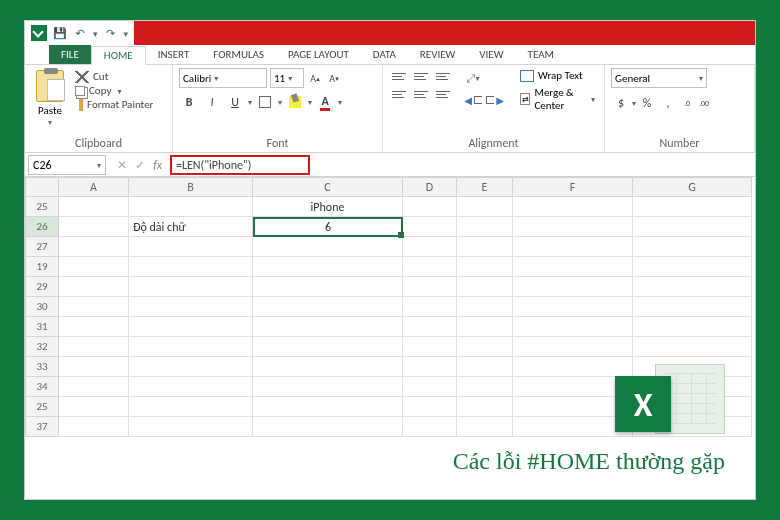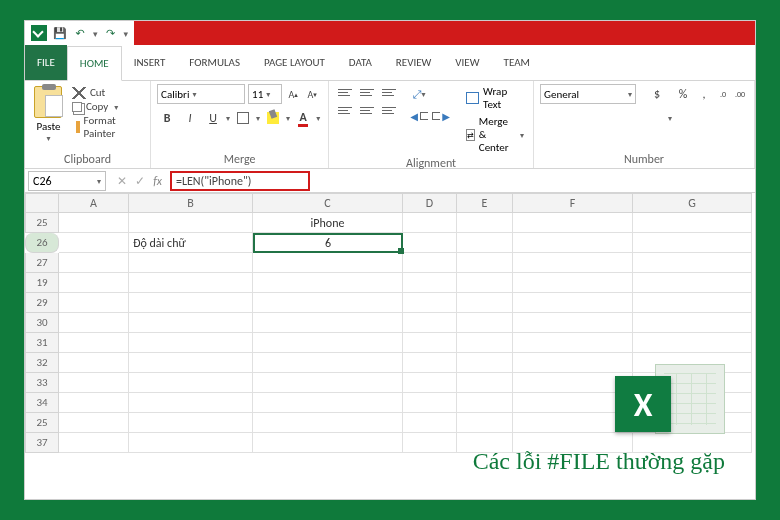--- a/index.html
+++ b/index.html
@@ -7,21 +7,21 @@
   .frame { background: #fff; position: absolute; left: 24px; top: 20px; width: 732px; height: 480px; border: 1px solid #ccc; }
   
   .titlebar { height: 24px; background: #fff; display: flex; align-items: center; }
   .qat { display: flex; align-items: center; gap: 6px; padding: 0 6px; height: 100%; }
   .redbar { flex: 1; height: 100%; background: #d11a1a; }
   .excel-mini { width: 16px; height: 16px; background: #107c41; position: relative; }
   .excel-mini::after { content: ""; position: absolute; width: 6px; height: 6px; border: 2px solid #fff; border-top: none; border-right: none; transform: rotate(-45deg); top: 3px; left: 3px; }
   .qat-btn { width: 14px; height: 14px; display: flex; align-items: center; justify-content: center; font-size: 11px; color: #217346; }
   .qat-drop { font-size: 9px; color: #666; }
   
-  .tabs { height: 36px; display: flex; align-items: stretch; border-bottom: 1px solid #d4d4d4; font-size: 11px; }
+  .tabs { height: 20px; display: flex; align-items: stretch; border-bottom: 1px solid #d4d4d4; font-size: 11px; padding-left: 24px; }
   .tab { padding: 0 12px; display: flex; align-items: center; color: #444; cursor: pointer; }
   .tab.file { background: #217346; color: #fff; }
   .tab.active { border: 1px solid #d4d4d4; border-bottom: 1px solid #fff; color: #217346; position: relative; top: 1px; background: #fff; }
   
   .ribbon { height: 88px; display: flex; border-bottom: 1px solid #d4d4d4; background: #fff; }
   .group { border-right: 1px solid #e0e0e0; padding: 3px 6px 2px 6px; display: flex; flex-direction: column; }
   .group-body { flex: 1; display: flex; gap: 6px; }
   .group-label { font-size: 12px; color: #666; text-align: center; padding-top: 1px; position: relative; }
   .paste-big { display: flex; flex-direction: column; align-items: center; width: 38px; }
   .paste-icon { width: 28px; height: 32px; background: #f7e09a; border: 1px solid #c9a227; border-radius: 2px; position: relative; margin-top: 2px; }
@@ -63,21 +63,21 @@
   .fx-btns { display: flex; align-items: center; gap: 8px; padding: 0 8px; color: #aaa; font-size: 12px; }
   .fx-label { font-style: italic; color: #888; font-size: 12px; }
   .formula-box { flex: 0 0 140px; height: 20px; border: 2px solid #d11a1a; display: flex; align-items: center; padding: 0 4px; color: #444; font-size: 12px; }
   
   .grid { position: relative; font-size: 12px; color: #333; }
   .col-headers { display: flex; height: 20px; }
   .corner { width: 34px; border: 1px solid #d4d4d4; background: #f3f3f3; }
   .colh { border: 1px solid #d4d4d4; border-left: none; background: #f3f3f3; display: flex; align-items: center; justify-content: center; color: #666; }
   .gridrow { display: flex; height: 20px; }
   .rowh { width: 34px; border: 1px solid #d4d4d4; border-top: none; background: #f3f3f3; display: flex; align-items: center; justify-content: center; color: #666; font-size: 11px; }
-  .rowh.active { background: #d7e8d7; border-radius: 8px; }
+  .rowh.active { background: #d7e8d7; }
   .cell { border-right: 1px solid #e0e0e0; border-bottom: 1px solid #e0e0e0; display: flex; align-items: center; justify-content: center; padding: 0 4px; background: #fff; }
   .cell.left { justify-content: flex-start; }
   .selected-cell { border: 2px solid #217346 !important; position: relative; }
   .selected-cell::after { content:""; position:absolute; right:-3px; bottom:-3px; width:6px; height:6px; background:#217346; }
   
   .watermark { position: absolute; right: 30px; bottom: 24px; display: flex; flex-direction: column; align-items: flex-end; }
   .wm-logo { width: 110px; height: 90px; position: relative; margin-bottom: 4px; }
   .wm-book { position: absolute; right: 0; top: 10px; width: 70px; height: 70px; background: #e8eee8; border: 1px solid #bcd3bc; }
   .wm-book::before, .wm-book::after { content:""; position:absolute; background:#cfe2cf; }
   .wm-book::before { top:8px; left:8px; right:8px; height:1px; box-shadow: 0 10px 0 #cfe2cf, 0 20px 0 #cfe2cf, 0 30px 0 #cfe2cf, 0 40px 0 #cfe2cf, 0 50px 0 #cfe2cf; }
@@ -168,21 +168,21 @@
           <div class="fbtn">
               <span class="fill-ic"></span>
             </div>
             <span style="font-size:8px;color:#666">▾</span>
           <div class="fbtn">
               <span class="fontcolor-ic">A</span>
             </div>
             <span style="font-size:8px;color:#666">▾</span>
         </div>
       </div>
-      <div class="group-label">Merge</div>
+      <div class="group-label">Font</div>
     </div>
 
     <div class="group" style="width:222px">
       <div class="group-body">
         <div class="align-col">
           <div style="display:flex;gap:2px">
             <div class="align-btn al-top">
                 <span></span>
                 <span></span>
                 <span></span>
@@ -238,21 +238,21 @@
               <span class="merge-ic">⇄</span>
               <span>Merge &amp; Center</span>
               <span style="font-size:8px;color:#666;margin-left:2px">▾</span>
             </div>
         </div>
       </div>
       <div class="group-label">Alignment</div>
     </div>
 
     <div class="group" style="flex:1">
-      <div class="group-body" style="flex-direction:row;gap:11px">
+      <div class="group-body" style="flex-direction:column;gap:5px">
         <div class="combo" style="width:96px">
             <span>General</span>
             <span class="caret" style="margin-left:auto">▾</span>
           </div>
         <div class="num-btns">
           <div class="fbtn">$</div>
             <span style="font-size:8px;color:#666;align-self:center">▾</span>
           <div class="fbtn">%</div>
           <div class="fbtn">,</div>
           <div class="fbtn small" style="font-size:8px">.0</div>
@@ -411,16 +411,16 @@
           <div class="cell" style="width: 119px;"></div>
         </div>
       </div>
   </div>
 
   <div class="watermark">
     <div class="wm-logo">
       <div class="wm-book"></div>
       <div class="wm-badge">X</div>
     </div>
-    <div class="wm-text">Các lỗi #FILE thường gặp</div>
+    <div class="wm-text">Các lỗi #HOME thường gặp</div>
   </div>
 
 </div>
 
 </body></html>

